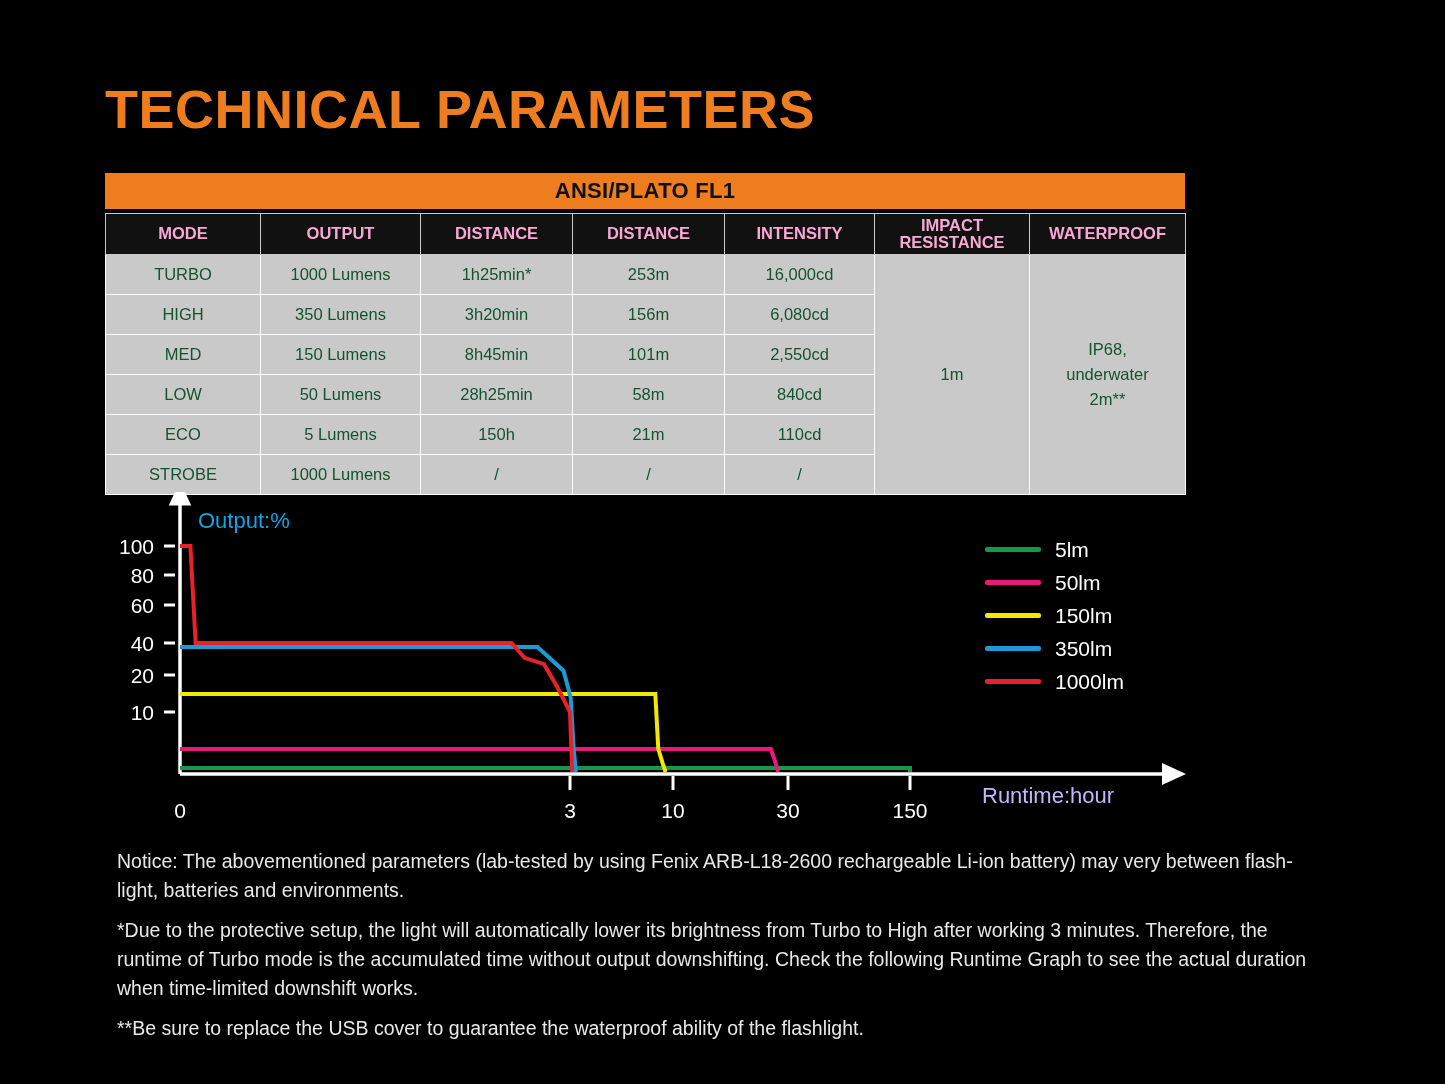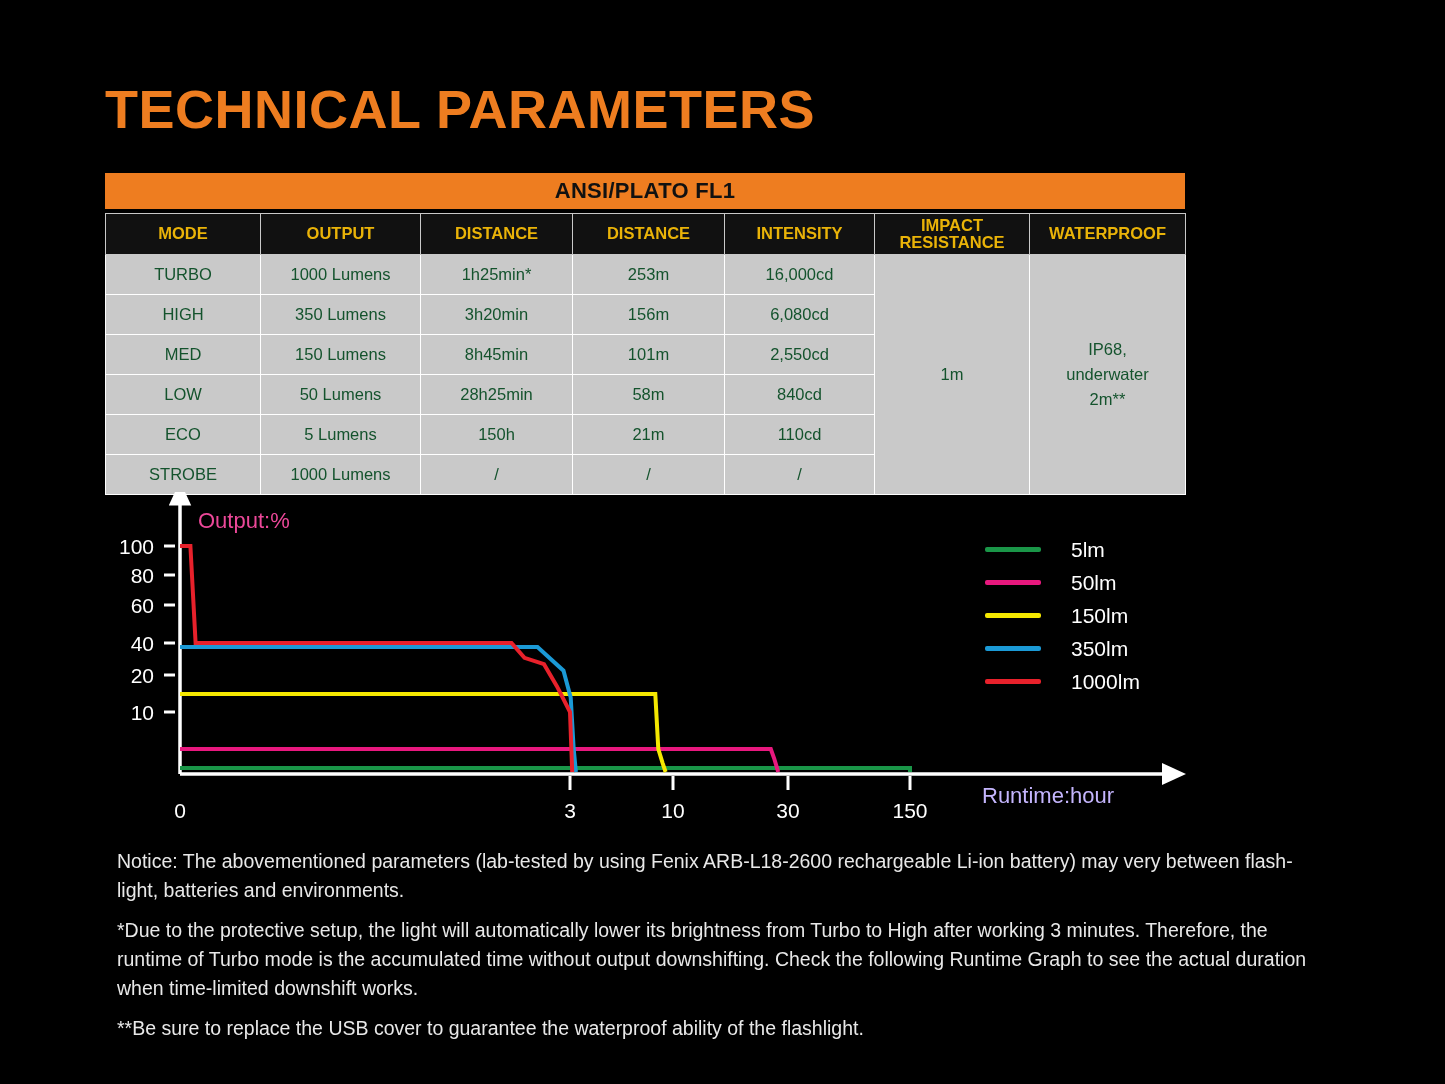--- a/index.html
+++ b/index.html
@@ -5,35 +5,35 @@
   html,body{margin:0;padding:0;background:#000;}
   body{width:1445px;height:1084px;font-family:"Liberation Sans",sans-serif;color:#fff;overflow:hidden;position:relative;}
   #page{position:absolute;inset:0;background:#000;border-radius:31px;}
 
   .title{position:absolute;left:105px;top:82px;font-size:54px;font-weight:bold;color:#EE7D20;letter-spacing:0.5px;line-height:1;}
 
   
   .tbl-wrap{position:absolute;left:105px;top:173px;width:1080px;}
   .ansi-bar{height:36px;background:#EE7D20;color:#111;font-size:22px;font-weight:bold;display:flex;align-items:center;justify-content:center;letter-spacing:0.3px;}
   table.spec{border-collapse:collapse;width:1080px;table-layout:fixed;margin-top:4px;}
-  table.spec th{background:#111;color:#eab308;font-size:16.5px;font-weight:bold;height:38px;border:1.5px solid #c9c9c9;line-height:1.05;}
+  table.spec th{background:#111;color:#f9a8d4;font-size:16.5px;font-weight:bold;height:38px;border:1.5px solid #c9c9c9;line-height:1.05;}
   table.spec td{background:#c9c9c9;color:#14532d;font-size:16.5px;text-align:center;height:37px;border:1.5px solid #fff;}
   table.spec td.mode{font-weight:normal;}
   .c-mode{width:155px}.c-out{width:160px}.c-run{width:152px}.c-dist{width:152px}.c-int{width:150px}.c-imp{width:155px}.c-wat{width:156px}
   .wat-cell{line-height:1.5;}
 
   
   .chart{position:absolute;left:100px;top:492px;width:1100px;height:330px;}
   .chart svg{display:block;}
-  .ylab{position:absolute;left:198px;top:508px;font-size:22px;color:#ec4899;}
+  .ylab{position:absolute;left:198px;top:508px;font-size:22px;color:#0ea5e9;}
   .xlab{position:absolute;left:982px;top:783px;font-size:22px;color:#c4b5fd;}
   .ytick{font-size:21px;fill:#fff;text-anchor:end;font-family:"Liberation Sans",sans-serif;}
   .xtick{font-size:21px;fill:#fff;text-anchor:middle;font-family:"Liberation Sans",sans-serif;}
   .legend{position:absolute;left:985px;top:533px;}
-  .lg-row{display:flex;align-items:center;height:33px;gap:16px;}
+  .lg-row{display:flex;align-items:center;height:33px;}
   .lg-swatch{width:56px;height:5px;border-radius:2px;margin-right:14px;}
   .lg-txt{font-size:21px;color:#fff;}
 
   
   .notice{position:absolute;left:105px;top:835px;width:1240px;font-size:19.5px;color:#e8e8e8;line-height:1.47;}
   .notice p{margin:12px;}
 </style>
 </head>
 <body>
 

